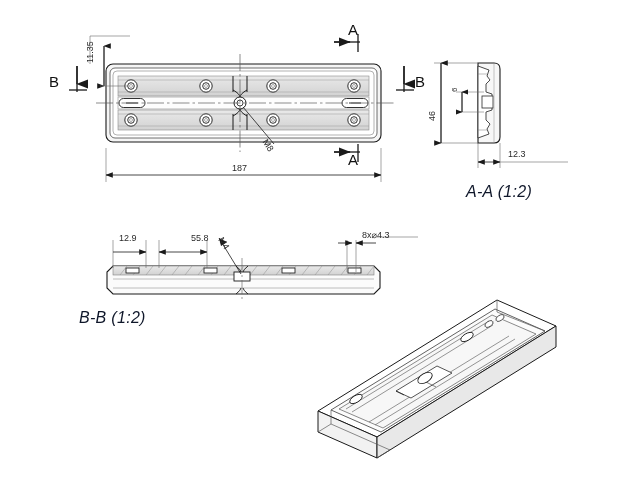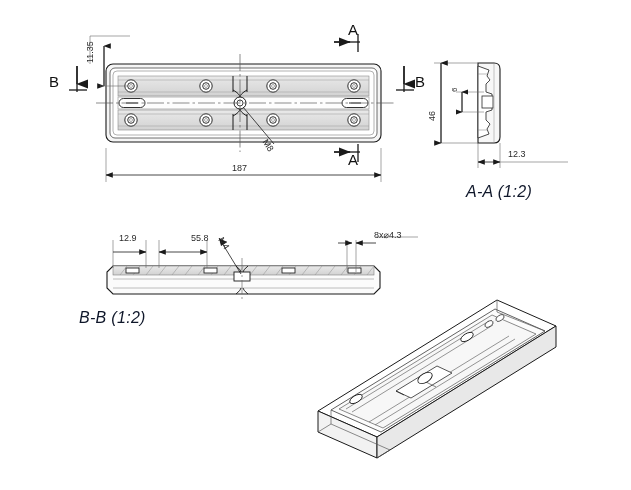--- a/index.html
+++ b/index.html
@@ -338,19 +338,19 @@
   <div class="lbl dim dim-rot" style="left:459px; top:84px; font-size:8px;">6</div>
 
   <div class="lbl dim" style="left:508px; top:150px;">12.3</div>
 
   <div class="lbl viewtitle" style="left:466px; top:184px;">A-A (1:2)</div>
 
   <div class="lbl dim" style="left:71px; top:234px;margin-left:48px;">12.9</div>
 
   <div class="lbl dim" style="left:167px; top:234px;margin-left:24px;">55.8</div>
 
-  <div class="lbl dim" style="left:374px; top:231px;">8x⌀4.3</div>
+  <div class="lbl dim" style="left:362px; top:231px;">8x⌀4.3</div>
 
   <div class="lbl callout" style="left:224px; top:236px; transform:rotate(58deg); transform-origin:left top;">M4</div>
 
   <div class="lbl viewtitle" style="left:79px; top:310px;">B-B (1:2)</div>
 
 </div>
 
 </body></html>

